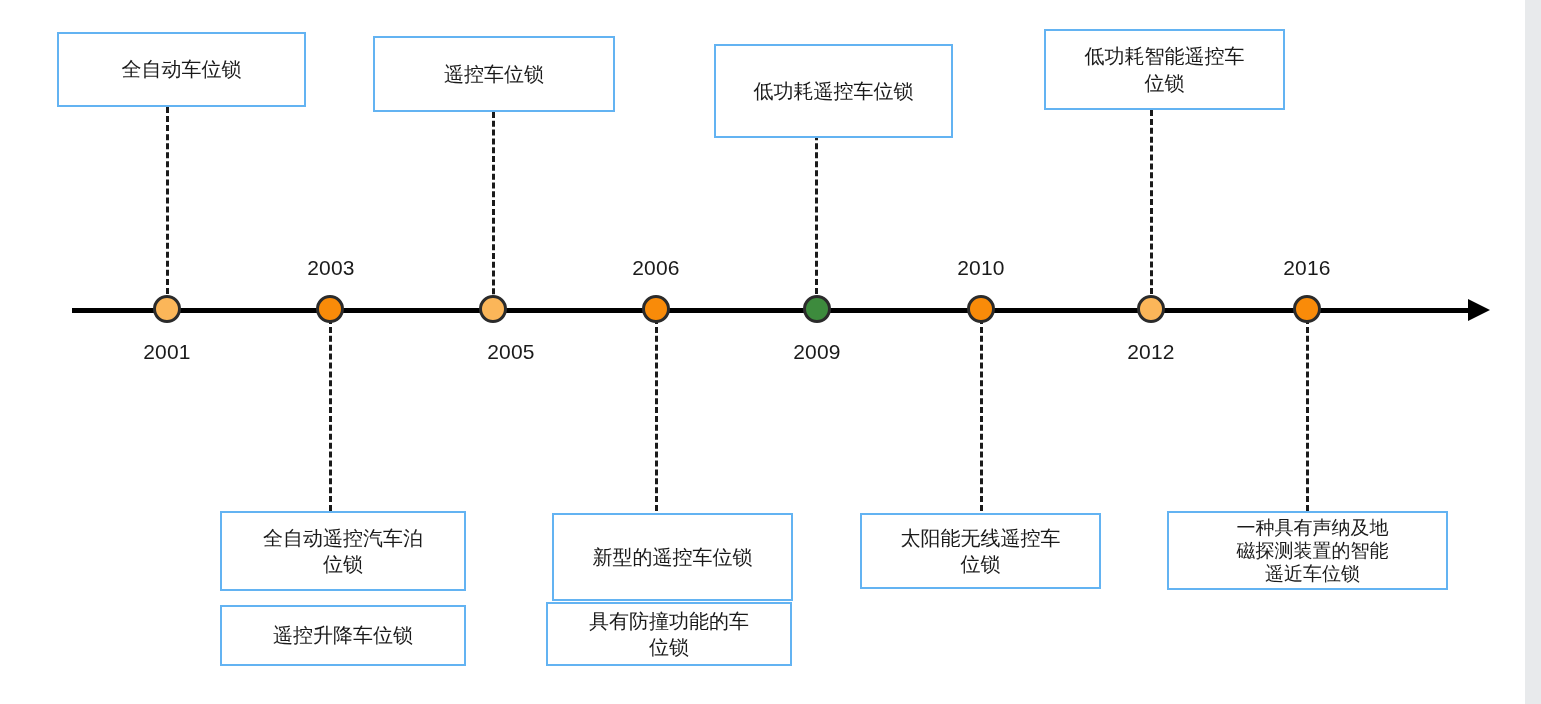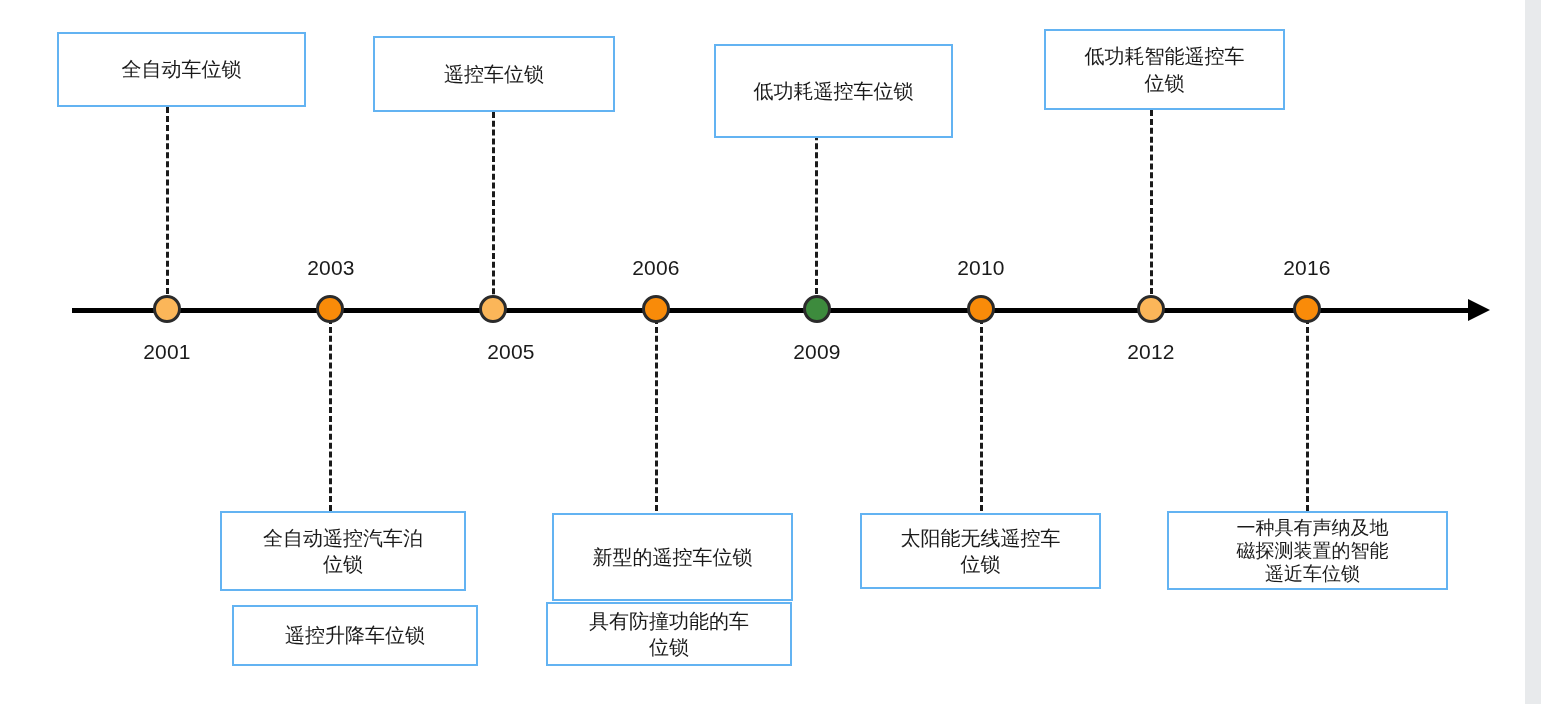--- a/index.html
+++ b/index.html
@@ -150,21 +150,21 @@
 
   <div class="event-box" style="left:1044px; top:29px; width:241px; height:81px;">
     <span class="bt">低功耗智能遥控车
 位锁</span>
   </div>
 
   <div class="event-box" style="left:220px; top:511px; width:246px; height:80px;">
     <span class="bt">全自动遥控汽车泊
 位锁</span>
   </div>
-  <div class="event-box" style="left:220px; top:605px; width:246px; height:61px;margin-left:12px;">
+  <div class="event-box" style="left:220px; top:605px; width:246px; height:61px;">
     <span class="bt">遥控升降车位锁</span>
   </div>
 
   <div class="event-box" style="left:552px; top:513px; width:241px; height:88px;">
     <span class="bt">新型的遥控车位锁</span>
   </div>
   <div class="event-box" style="left:546px; top:602px; width:246px; height:64px;">
     <span class="bt">具有防撞功能的车
 位锁</span>
   </div>

